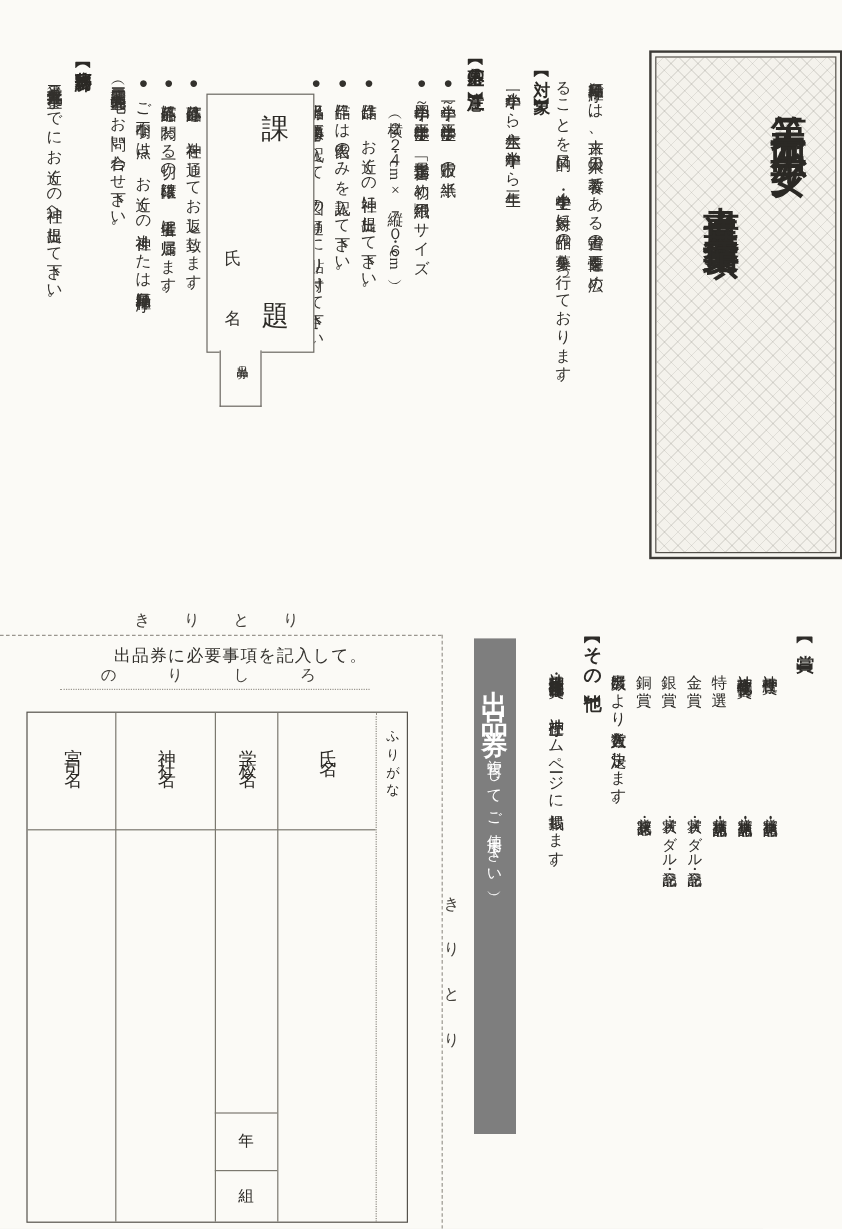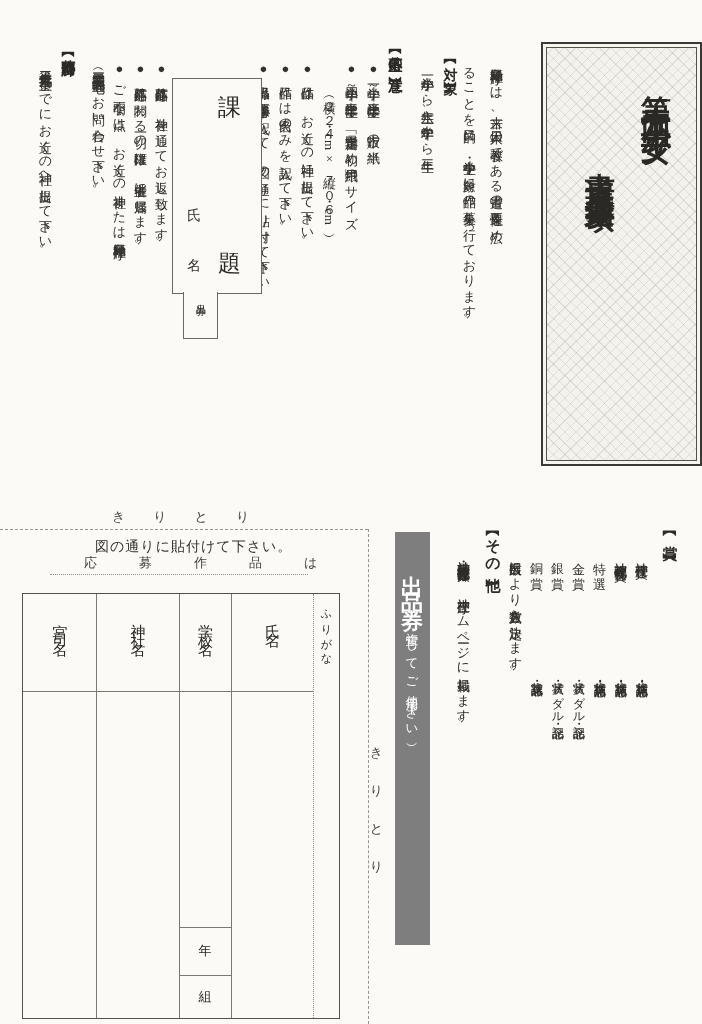--- a/index.html
+++ b/index.html
@@ -187,22 +187,22 @@
   <div class="sec banner">
     <div class="v">
       <span class="bn-title">出品券</span><span class="bn-sub">（複写してご使用下さい）</span>
     </div>
   </div>
 
   <div class="sec kiritori-h">きりとり</div>
   <div class="sec cut-h"></div>
   <div class="sec cut-v"></div>
   <div class="sec v kiritori-v">きりとり</div>
-  <div class="sec paste-note">図の通りに貼付けて下さい。</div>
-  <div class="sec norishiro">応募作品は</div>
+  <div class="sec paste-note">出品券に必要事項を記入して。</div>
+  <div class="sec norishiro">のりしろ</div>
   <div class="sec nori-line"></div>
 
   <div class="sec ftable">
     <div class="fline vline" style="left:73px"></div>
     <div class="fline vline" style="left:156px"></div>
     <div class="fline vline" style="left:208px"></div>
     <div class="vdot" style="left:290px"></div>
     <div class="fline hline" style="left:0;top:97px;width:290px"></div>
     <div class="fline hline" style="left:156px;top:333px;width:52px"></div>
     <div class="fline hline" style="left:156px;top:381px;width:52px"></div>

